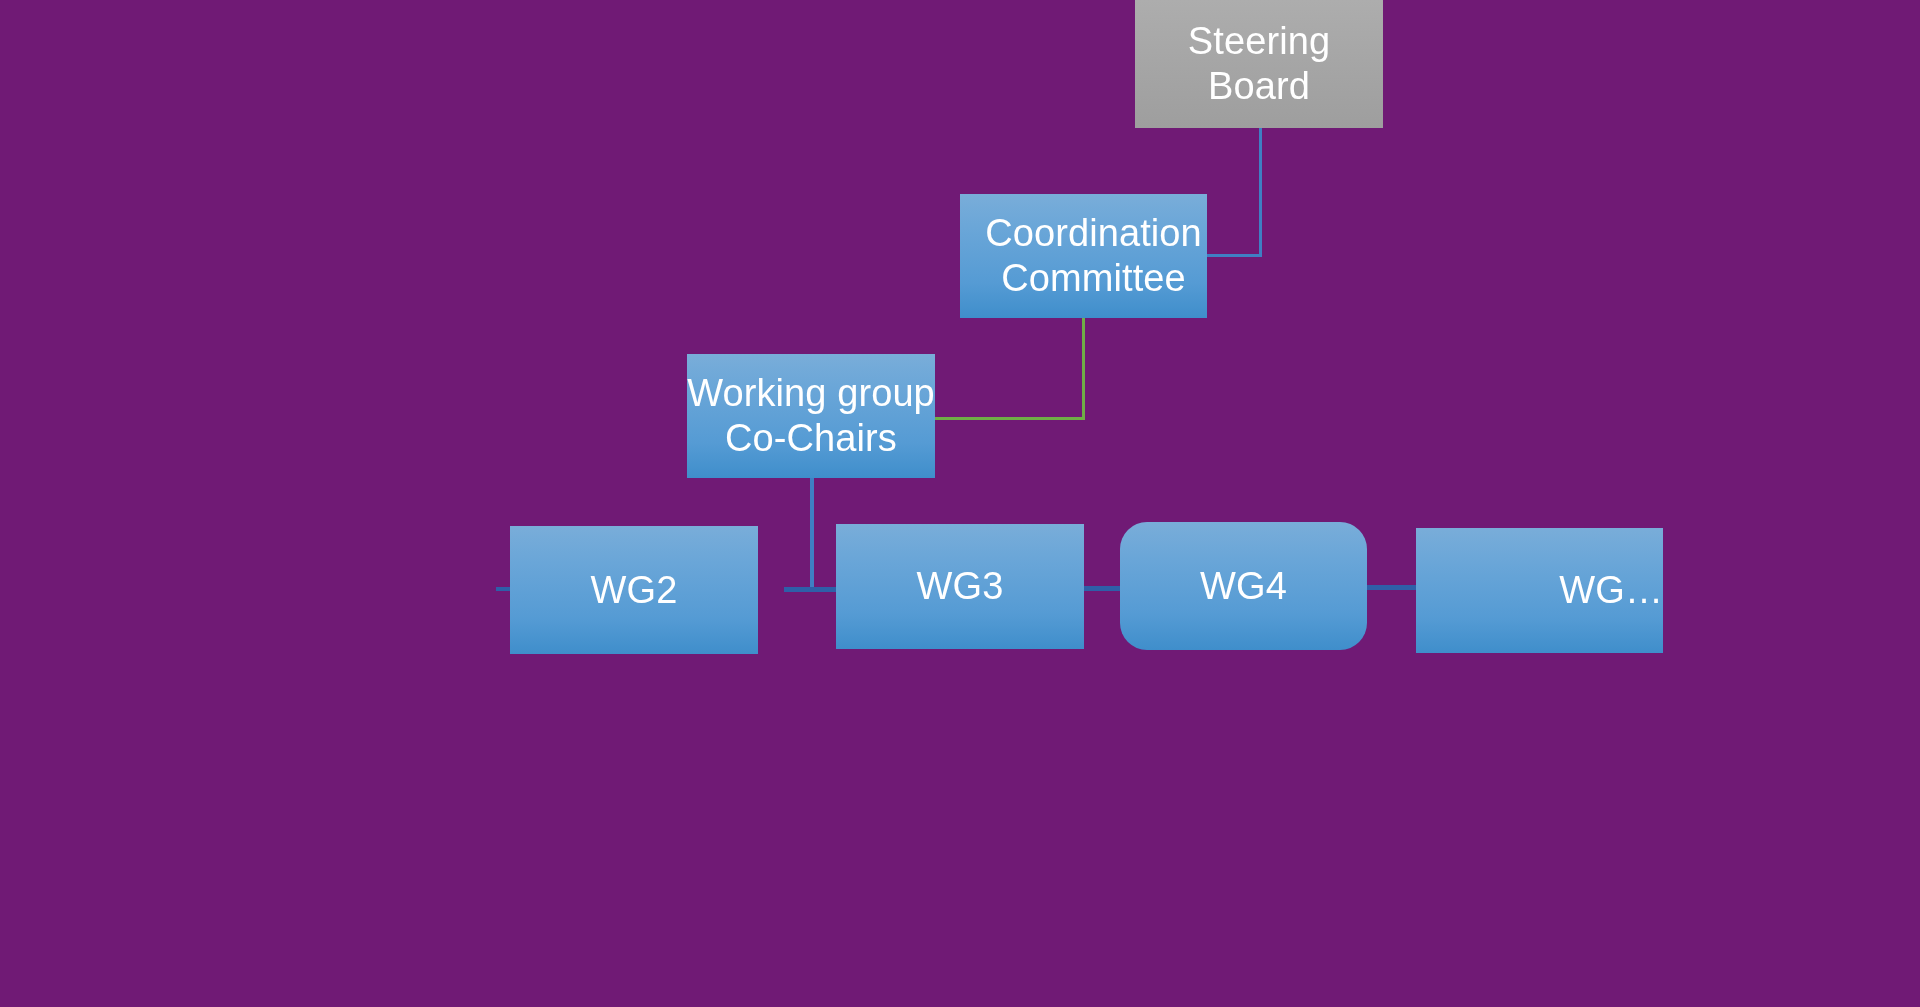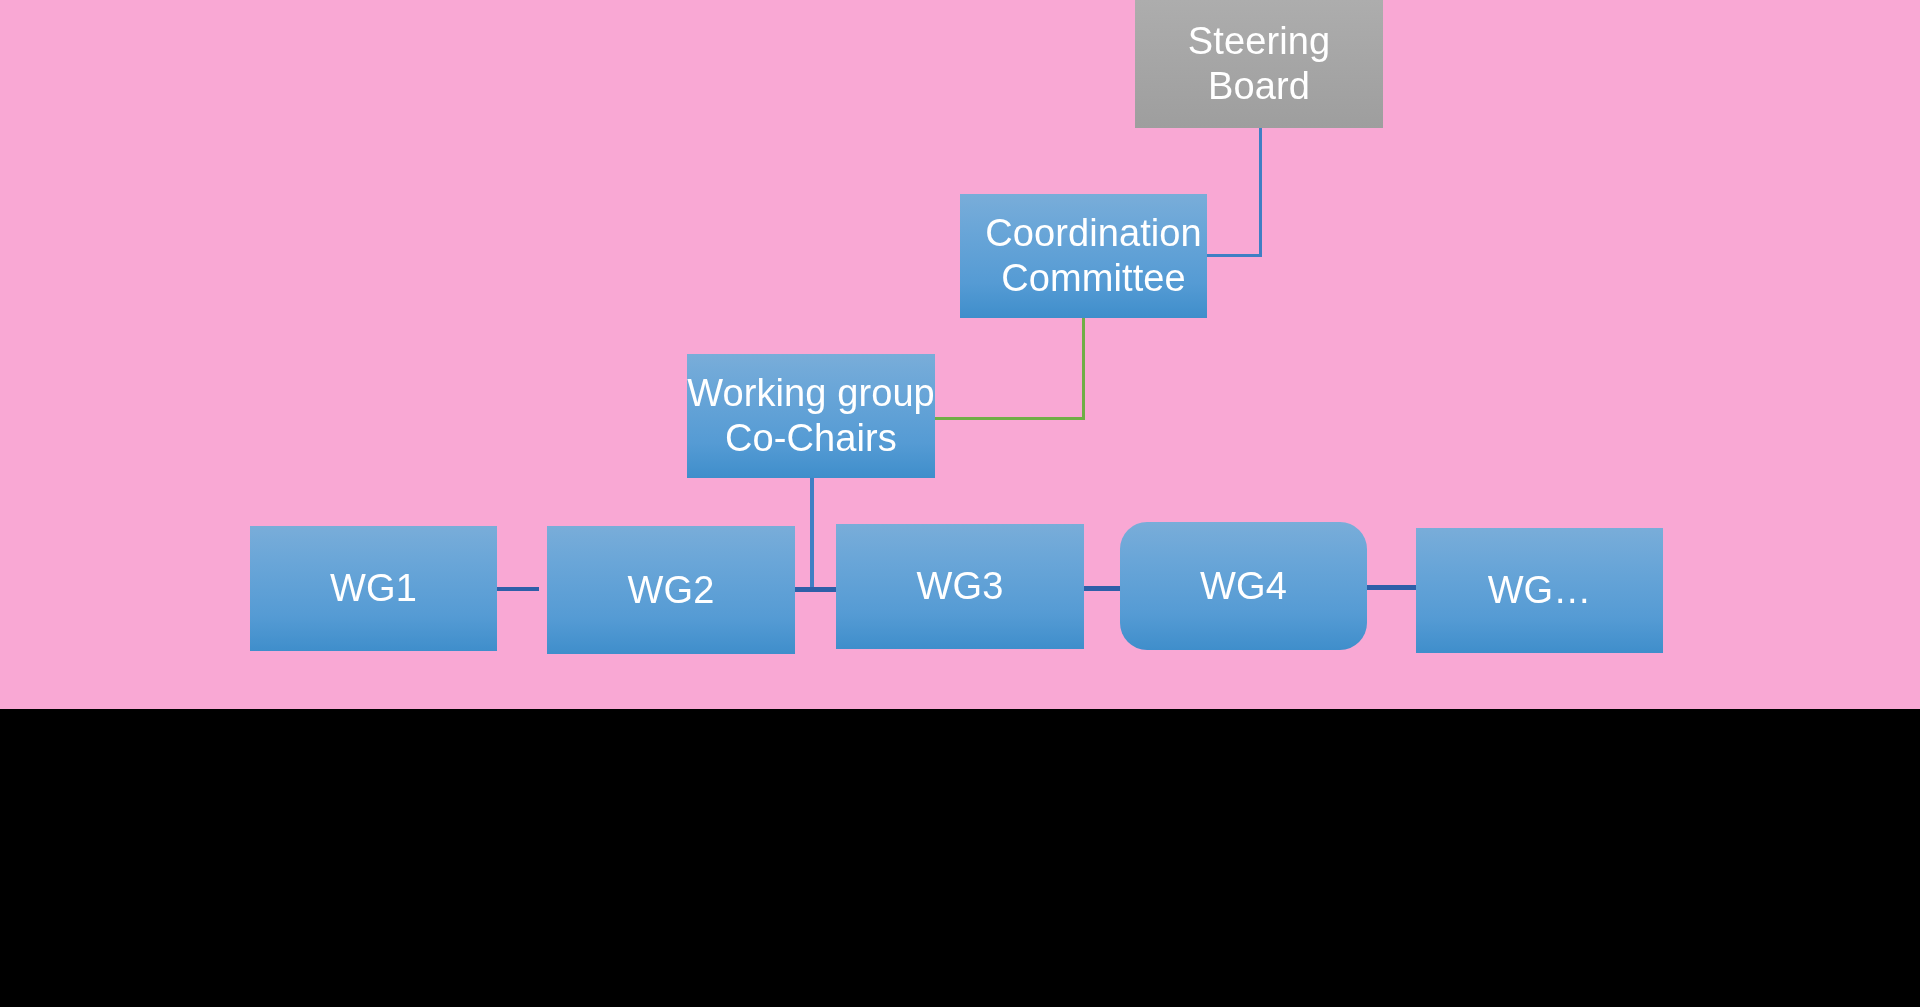--- a/index.html
+++ b/index.html
@@ -10,22 +10,22 @@
   }
   body {
     width: 1920px;
     height: 1007px;
     overflow: hidden;
     font-family: "Liberation Sans", sans-serif;
   }
   #canvas {
     position: relative;
     width: 1920px;
-    height: 709px;
-    background: #f9a8d4;
+    height: 1007px;
+    background: #701a75;
     text-decoration: underline;
   }
   .node {
     position: absolute;
     box-sizing: border-box;
     display: flex;
     align-items: center;
     justify-content: center;
     text-align: center;
     color: #ffffff;
@@ -69,33 +69,30 @@
   <div class="node node-blue" id="node-coordination-committee" style="left: 960px; top: 194px; width: 247px; height: 124px; font-size: 38px; color: rgb(255, 255, 255); padding-left: 20px;">
     <span>Coordination
 Committee</span>
   </div>
 
   <div class="node node-blue" id="node-working-group-co-chairs" style="left: 687px; top: 354px; width: 248px; height: 124px; font-size: 38px; color: rgb(255, 255, 255); justify-content: center;">
     <span>Working group
 Co-Chairs</span>
   </div>
 
-  <div class="node node-blue" id="node-wg1" style="left: 250px; top: 526px; width: 247px; height: 125px; font-size: 38px; color: rgb(255, 255, 255);">
-    <span>WG1</span>
-  </div>
 
-  <div class="node node-blue" id="node-wg2" style="left: 547px; top: 526px; width: 248px; height: 128px; font-size: 38px; color: rgb(255, 255, 255);">
+  <div class="node node-blue" id="node-wg2" style="left: 510px; top: 526px; width: 248px; height: 128px; font-size: 38px; color: rgb(255, 255, 255);">
     <span>WG2</span>
   </div>
 
   <div class="node node-blue" id="node-wg3" style="left: 836px; top: 524px; width: 248px; height: 125px; font-size: 38px; color: rgb(255, 255, 255);">
     <span>WG3</span>
   </div>
 
   <div class="node node-blue" id="node-wg4" style="left: 1120px; top: 522px; width: 247px; height: 128px; font-size: 38px; color: rgb(255, 255, 255); border-radius: 27px;">
     <span>WG4</span>
   </div>
 
-  <div class="node node-blue" id="node-wg-more" style="left: 1416px; top: 528px; width: 247px; height: 125px; font-size: 38px; color: rgb(255, 255, 255);">
+  <div class="node node-blue" id="node-wg-more" style="left: 1416px; top: 528px; width: 247px; height: 125px; font-size: 38px; color: rgb(255, 255, 255); justify-content: flex-end;">
     <span>WG…</span>
   </div>
 
 </div>
 
 </body></html>

